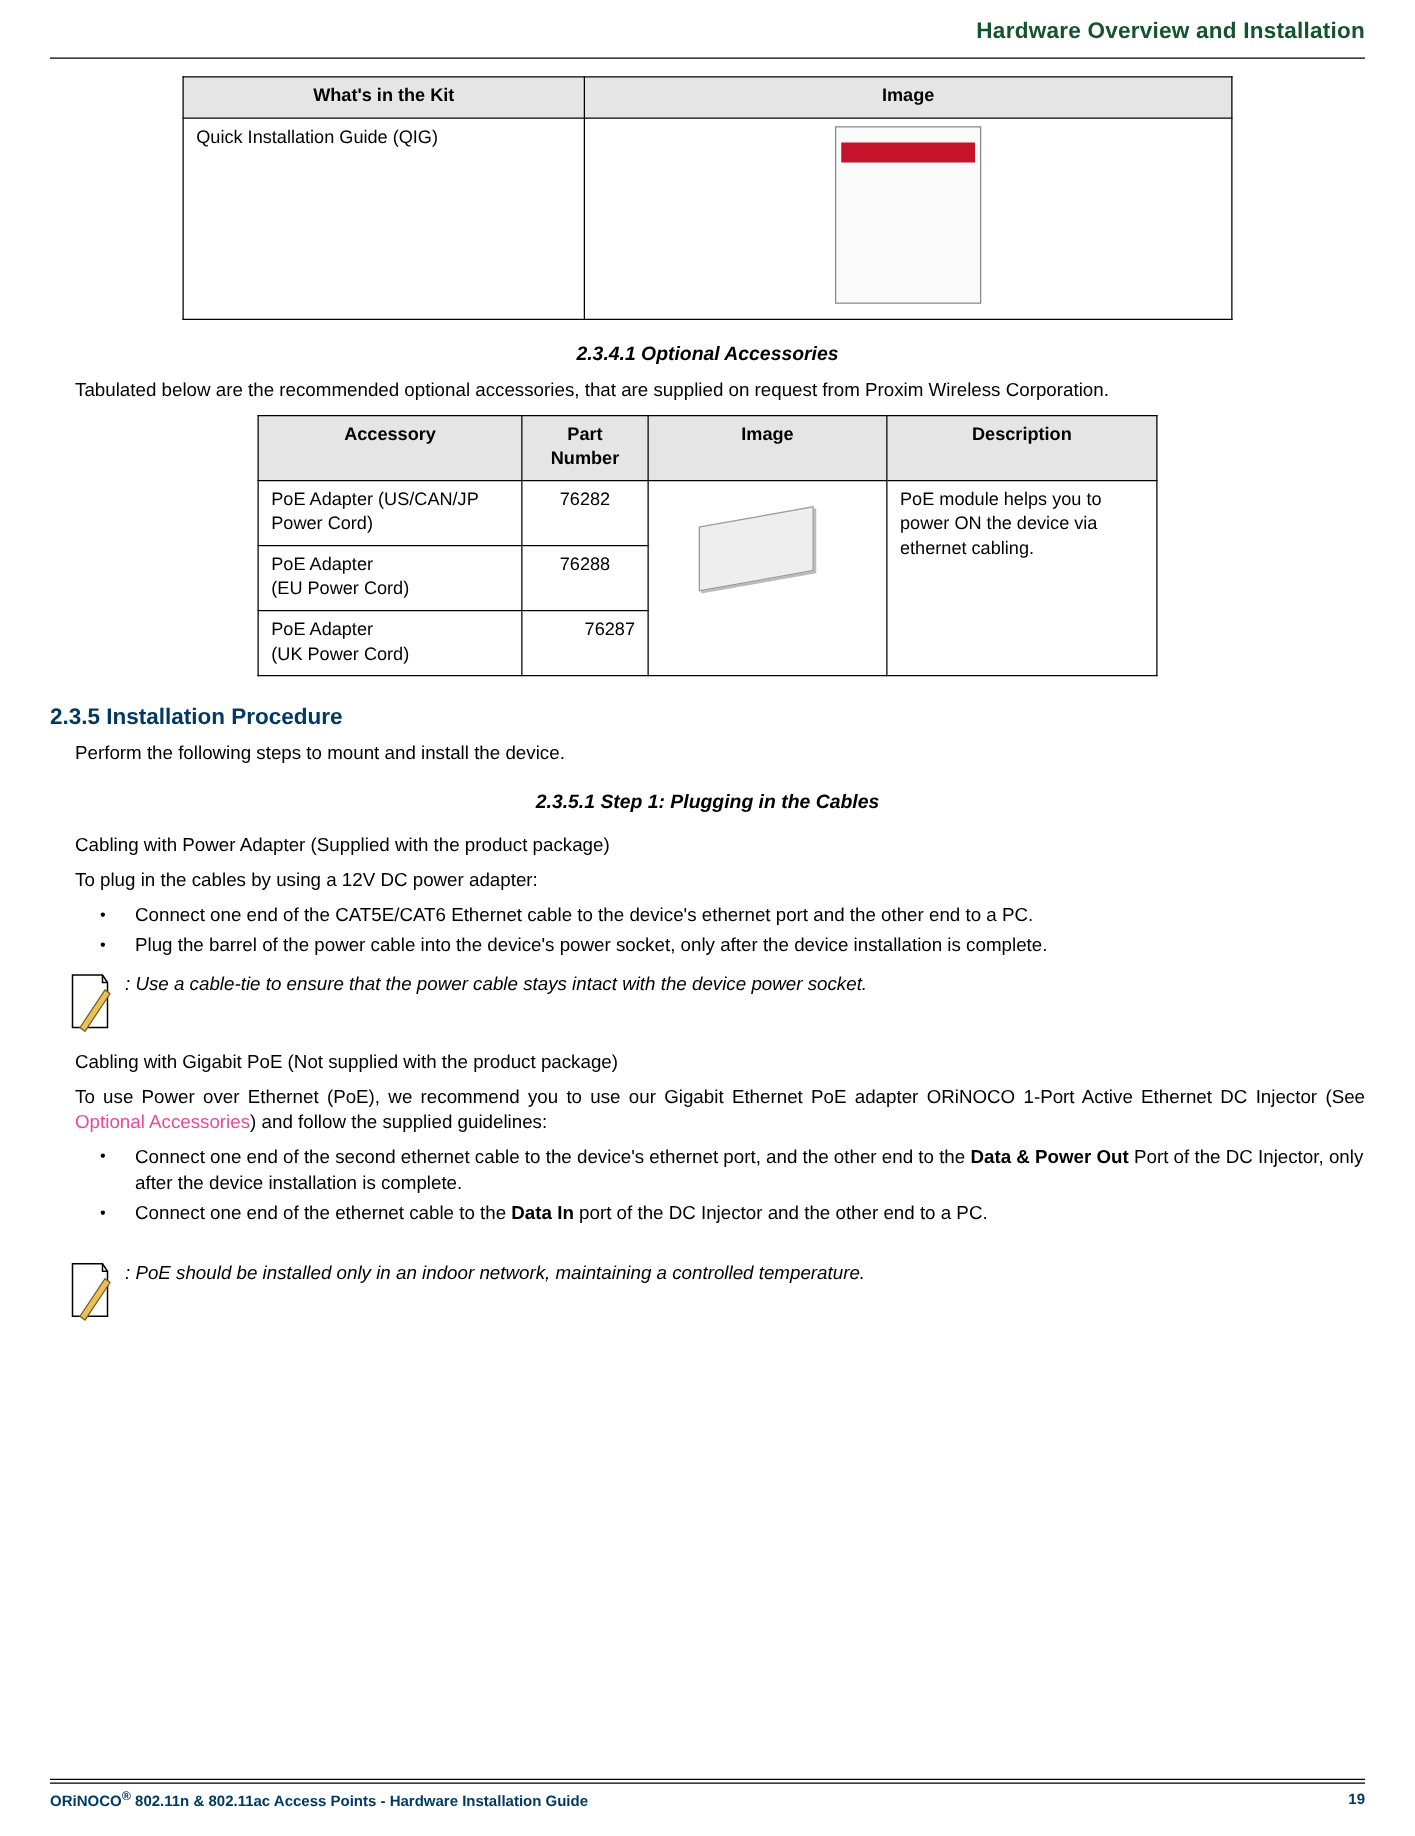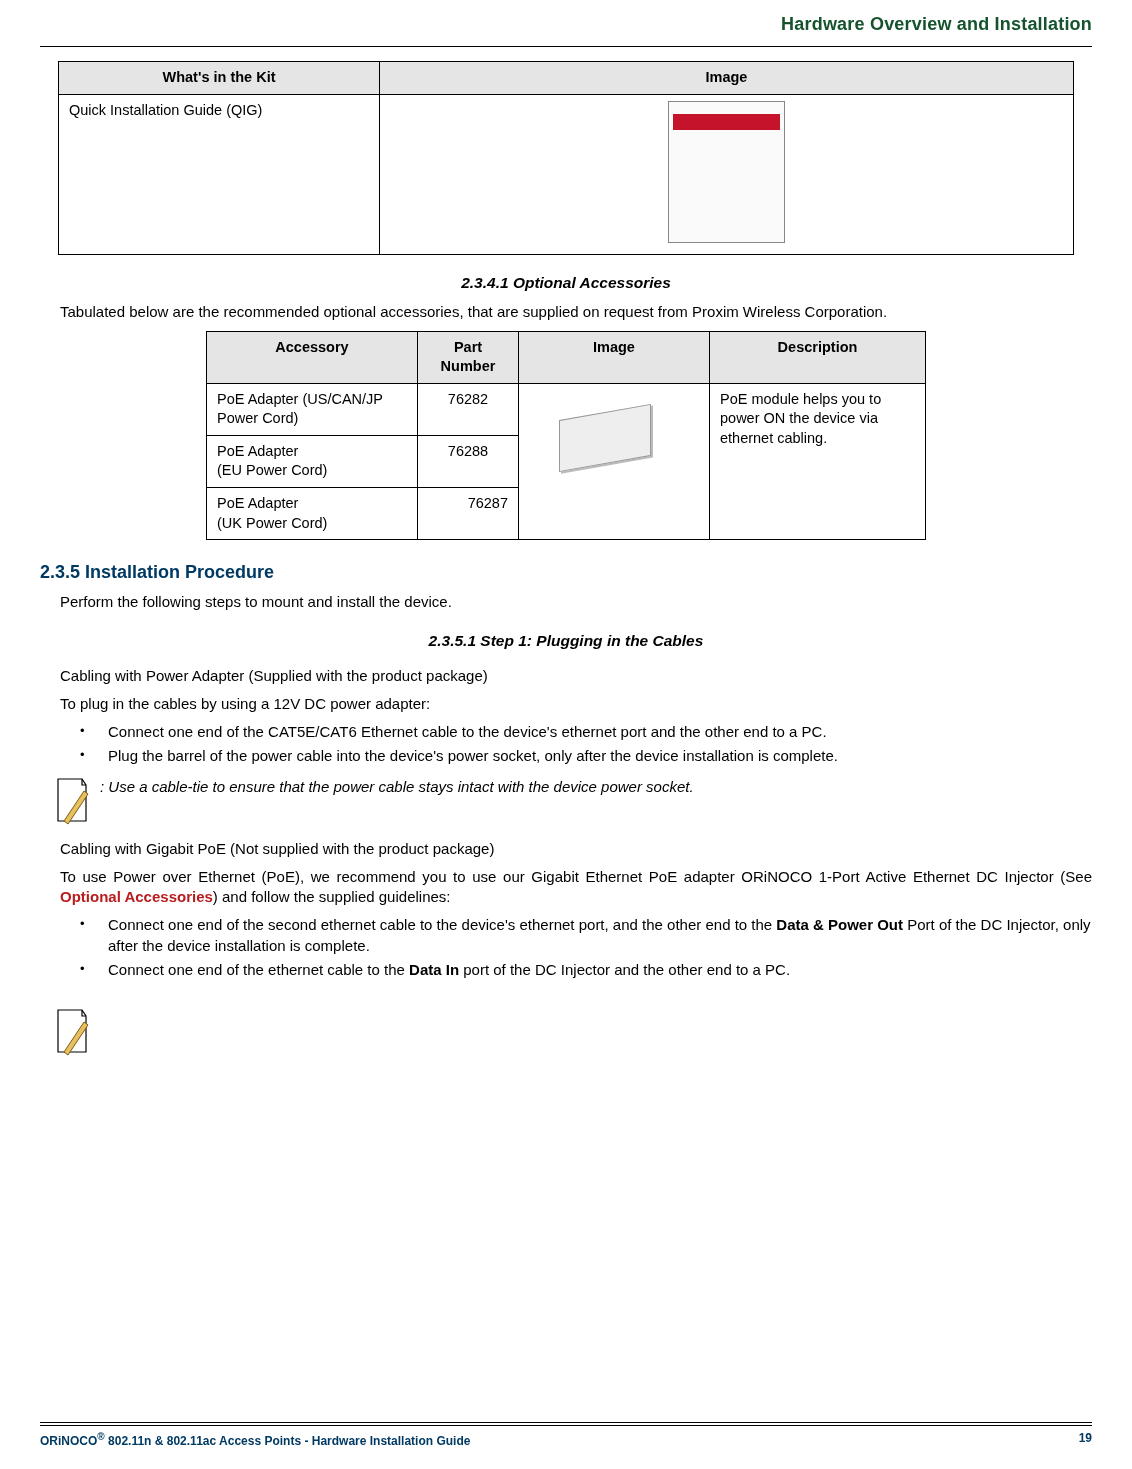--- a/index.html
+++ b/index.html
@@ -58,35 +58,35 @@
   .h-sec{font-style:italic;font-weight:700;font-size:15.5px;margin:18px 0 4px;text-align:center;}
   .h-sub{color:#003a63;font-weight:700;font-size:18px;margin:20px 0 8px;}
   .h-sub-b{font-weight:400;font-size:15px;margin:14px 0 8px;}
   .para{margin:8px 0 8px 20px;}
   ul.b{list-style:none;margin:6px 0 10px 40px;padding:0;}
   ul.b>li{position:relative;padding-left:28px;margin:4px 0;}
   ul.b>li::before{content:"•";position:absolute;left:0;top:0;font-size:13px;}
   .note{display:flex;align-items:flex-start;gap:8px;margin:10px 0 12px 12px;font-style:italic;}
   .note .icon{width:40px;height:48px;flex:0 0 40px;}
   .note .icon svg{width:100%;height:100%;}
-  .linklike{color:#b91c1c;font-weight:bold;}
+  .linklike{color:#ec4899;}
   
   .footer{
     position:absolute;left:40px;right:40px;bottom:20px;
     font-size:12px;font-weight:700;color:#003a63;
   }
   .footer .row{display:flex;justify-content:space-between;padding-top:4px;}
 </style>
 </head>
 <body>
 
 <div class="running-head">Hardware Overview and Installation</div>
 <hr class="thin">
 
-<table class="doc" style="width:1016px;border-radius:24px;">
+<table class="doc" style="width:840px;border-radius:24px;">
   <tbody>
       <tr>
     <th style="width:300px">What's in the Kit</th>
     <th>Image</th>
   </tr>
   <tr>
     <td>Quick Installation Guide (QIG)</td>
     <td class="img-cell">
       <span class="placeholder"><span class="redband"></span></span>
     </td>
@@ -163,20 +163,21 @@
 </ul>
 
 <div class="note" style="margin-top:28px">
   <span class="icon">
     <svg viewBox="0 0 40 48">
         <path d="M6 2h24l4 6v36H6z" fill="#fff" stroke="#000" stroke-width="1.2"></path>
         <path d="M30 2v6h4" fill="none" stroke="#000" stroke-width="1.2"></path>
         <path d="M12 44 L32 14 l4 3 L16 47z" fill="#e8c060" stroke="#7a5b12" stroke-width="1"></path>
       </svg>
   </span>
+  <span>: PoE should be installed only in an indoor network, maintaining a controlled temperature.</span>
 </div>
 
 <div class="footer">
   <hr class="foot-top">
   <hr class="thin2">
   <div class="row">
     <span>
       <span>ORiNOCO</span><sup>®</sup><span> 802.11n &amp; 802.11ac Access Points - Hardware Installation Guide</span>
     </span>
     <span>19</span>

